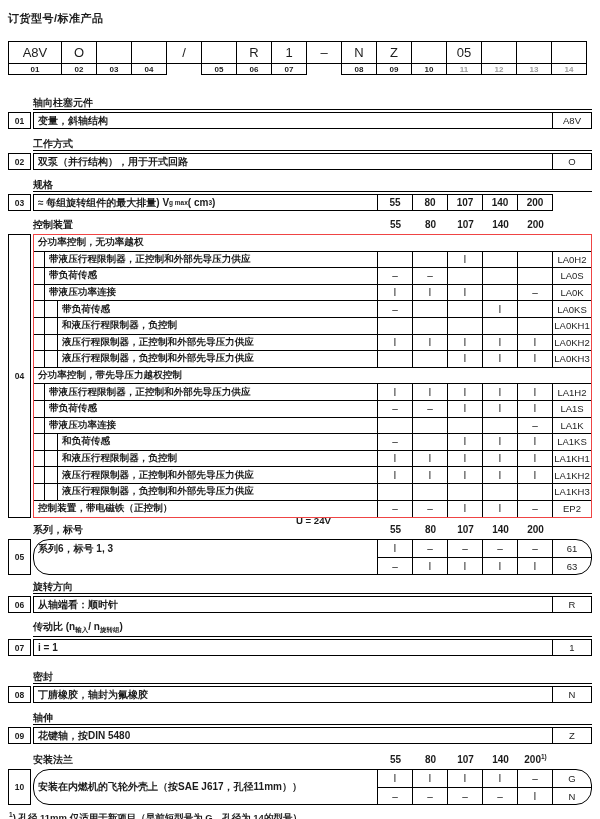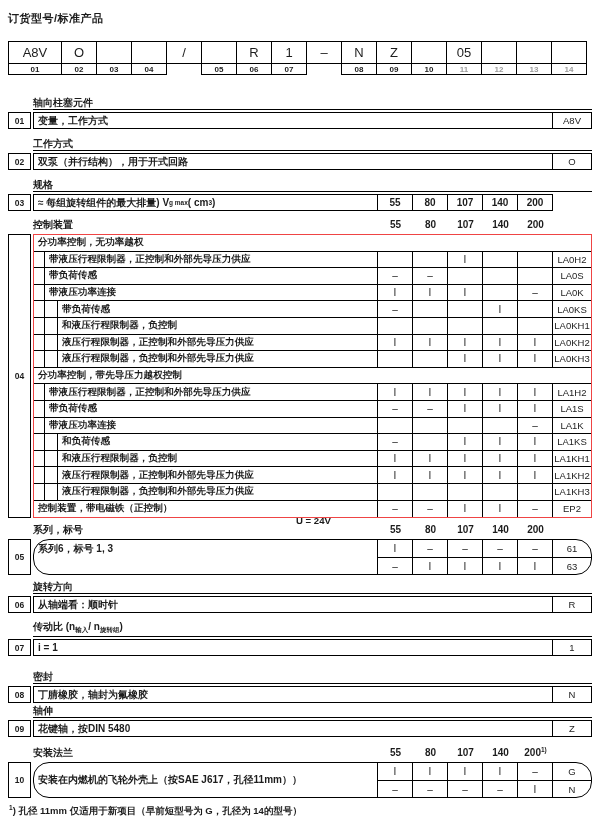--- a/index.html
+++ b/index.html
@@ -117,21 +117,21 @@
     <div class="nr-cell cn gray">14</div>
   </div>
 
   <div class="sec" style="margin-top:22px">
     <div class="sec-head">
       <span class="sh-title">轴向柱塞元件</span>
     </div>
     <div class="row">
       <div class="numbox">01</div>
       <div class="rowbody">
-        <div class="rb-label">变量，工作方式</div>
+        <div class="rb-label">变量，斜轴结构</div>
         <div class="codecell">A8V</div>
       </div>
     </div>
   </div>
 
   <div class="sec">
     <div class="sec-head">
       <span class="sh-title">工作方式</span>
     </div>
     <div class="row">
@@ -413,21 +413,21 @@
     </div>
     <div class="row">
       <div class="numbox">08</div>
       <div class="rowbody">
         <div class="rb-label">丁腈橡胶，轴封为氟橡胶</div>
         <div class="codecell">N</div>
       </div>
     </div>
   </div>
 
-  <div class="sec" style="margin-top:2px">
+  <div class="sec" style="margin-top:9px">
     <div class="sec-head">
       <span class="sh-title">轴伸</span>
     </div>
     <div class="row">
       <div class="numbox">09</div>
       <div class="rowbody">
         <div class="rb-label">花键轴，按DIN 5480</div>
         <div class="codecell">Z</div>
       </div>
     </div>

